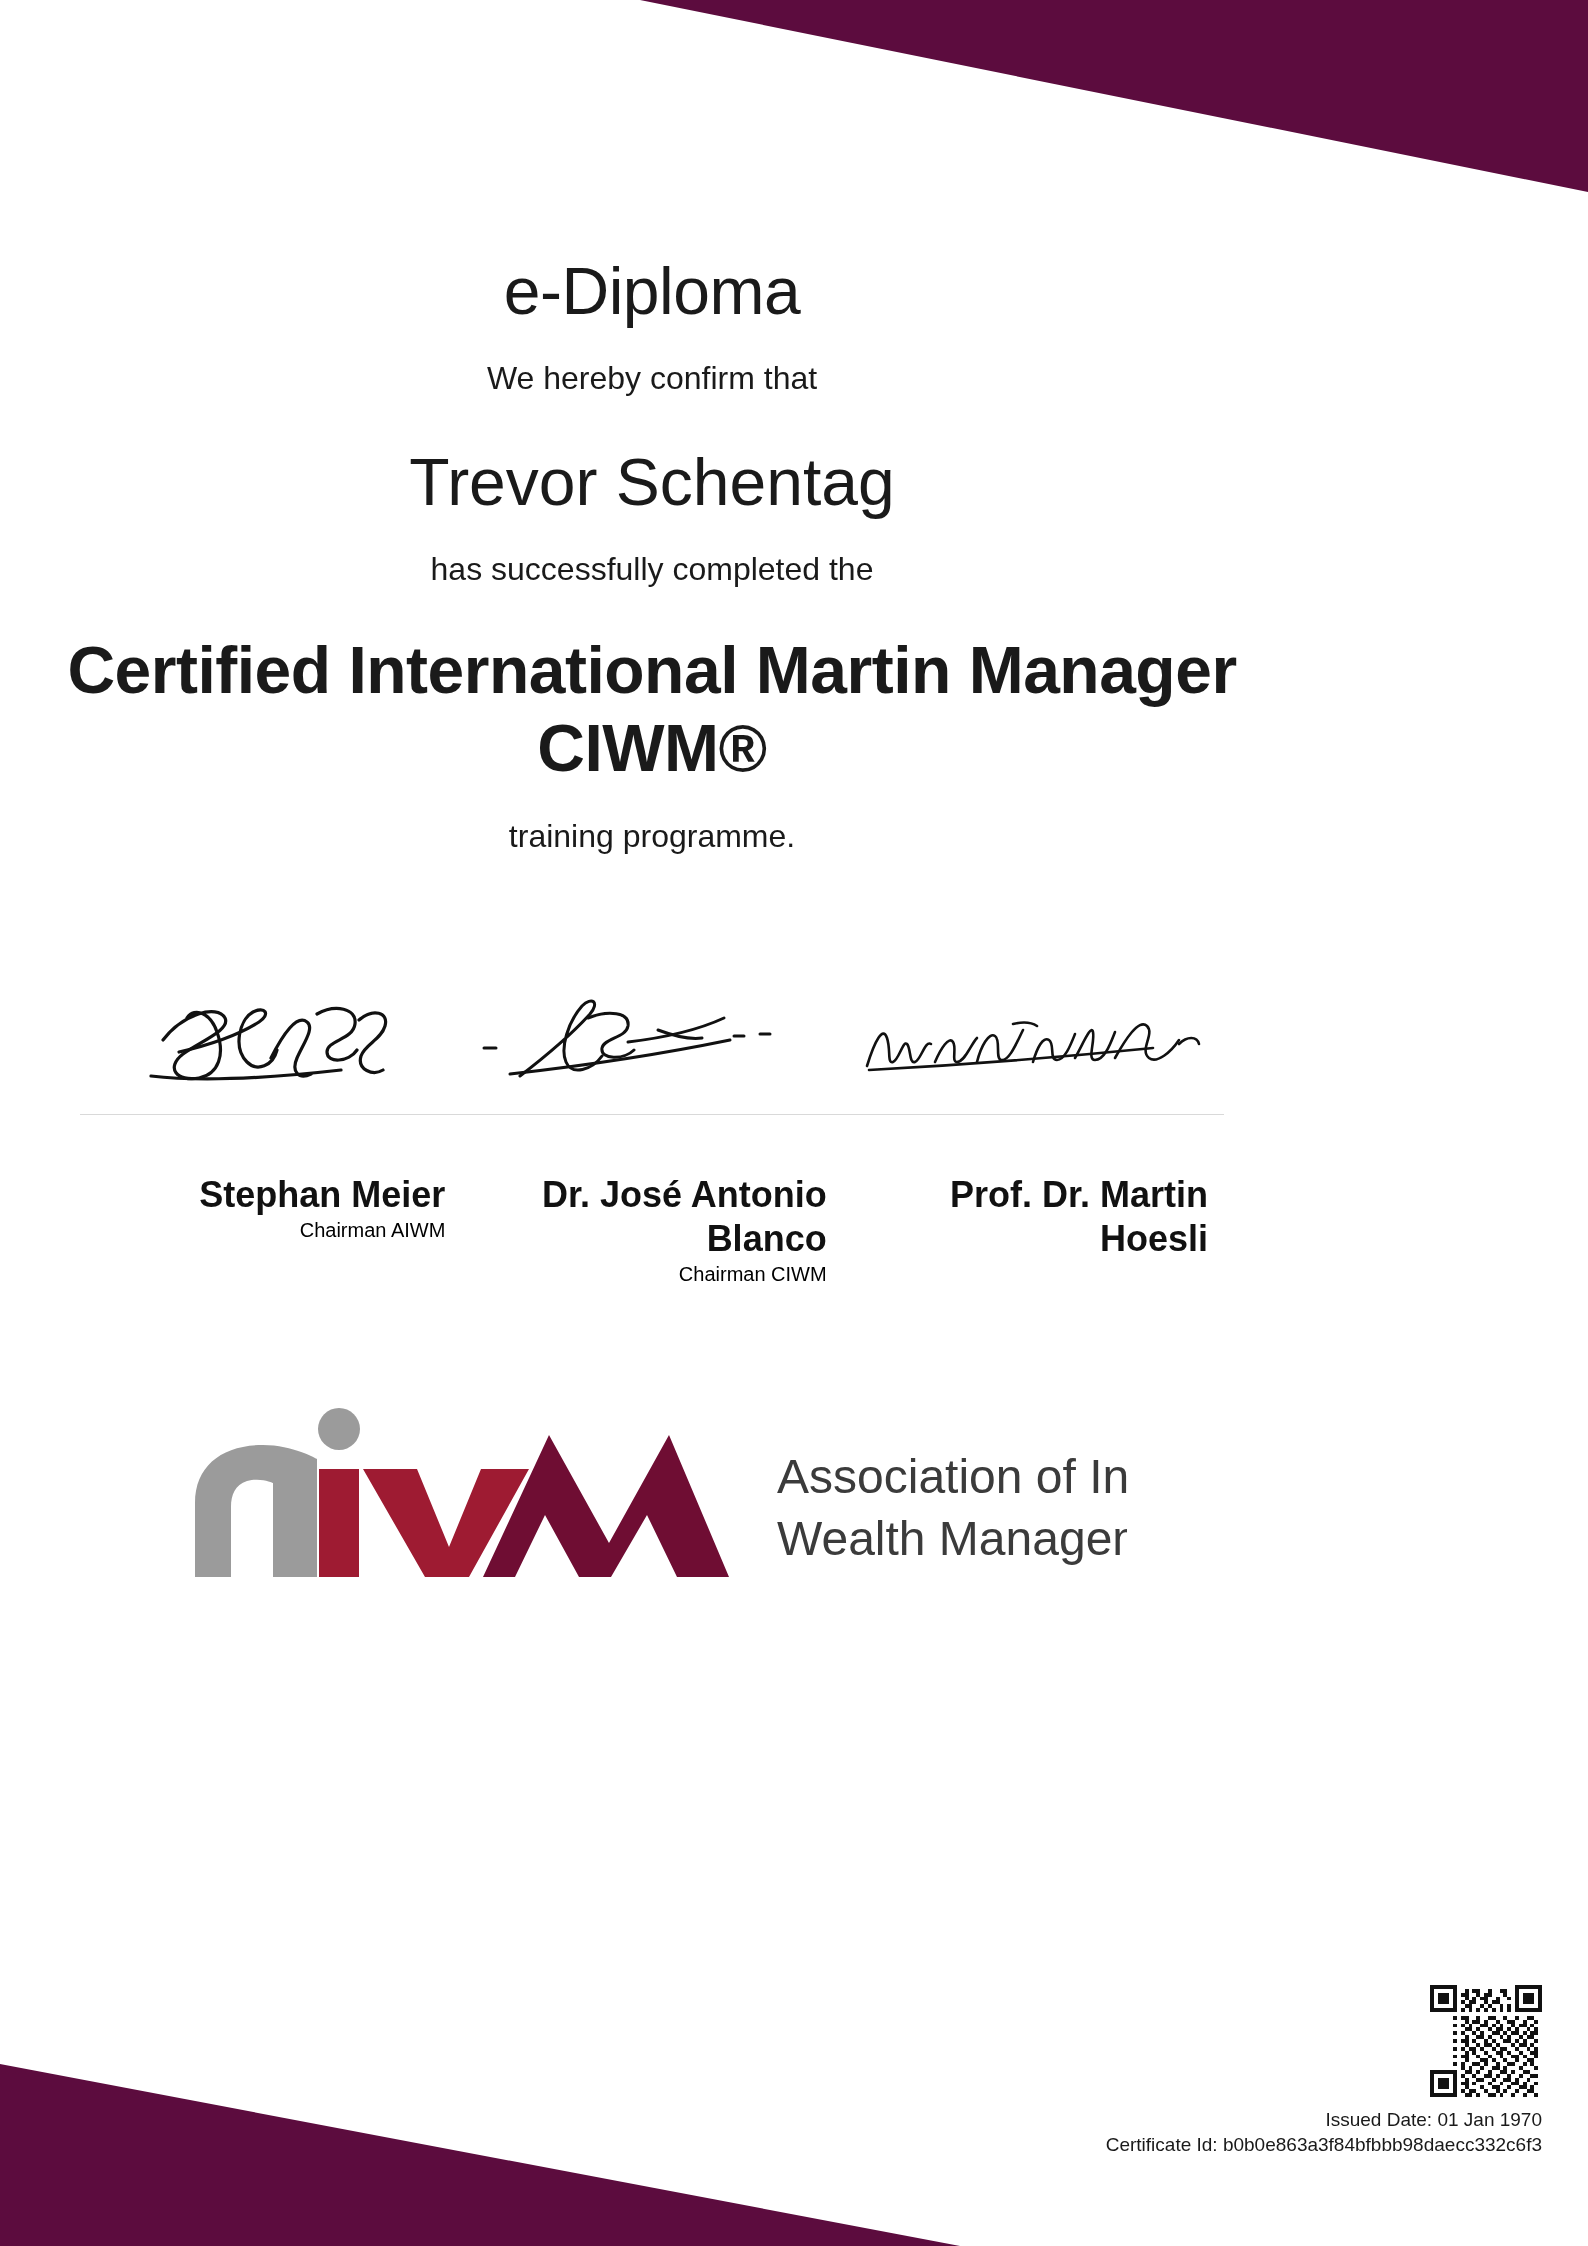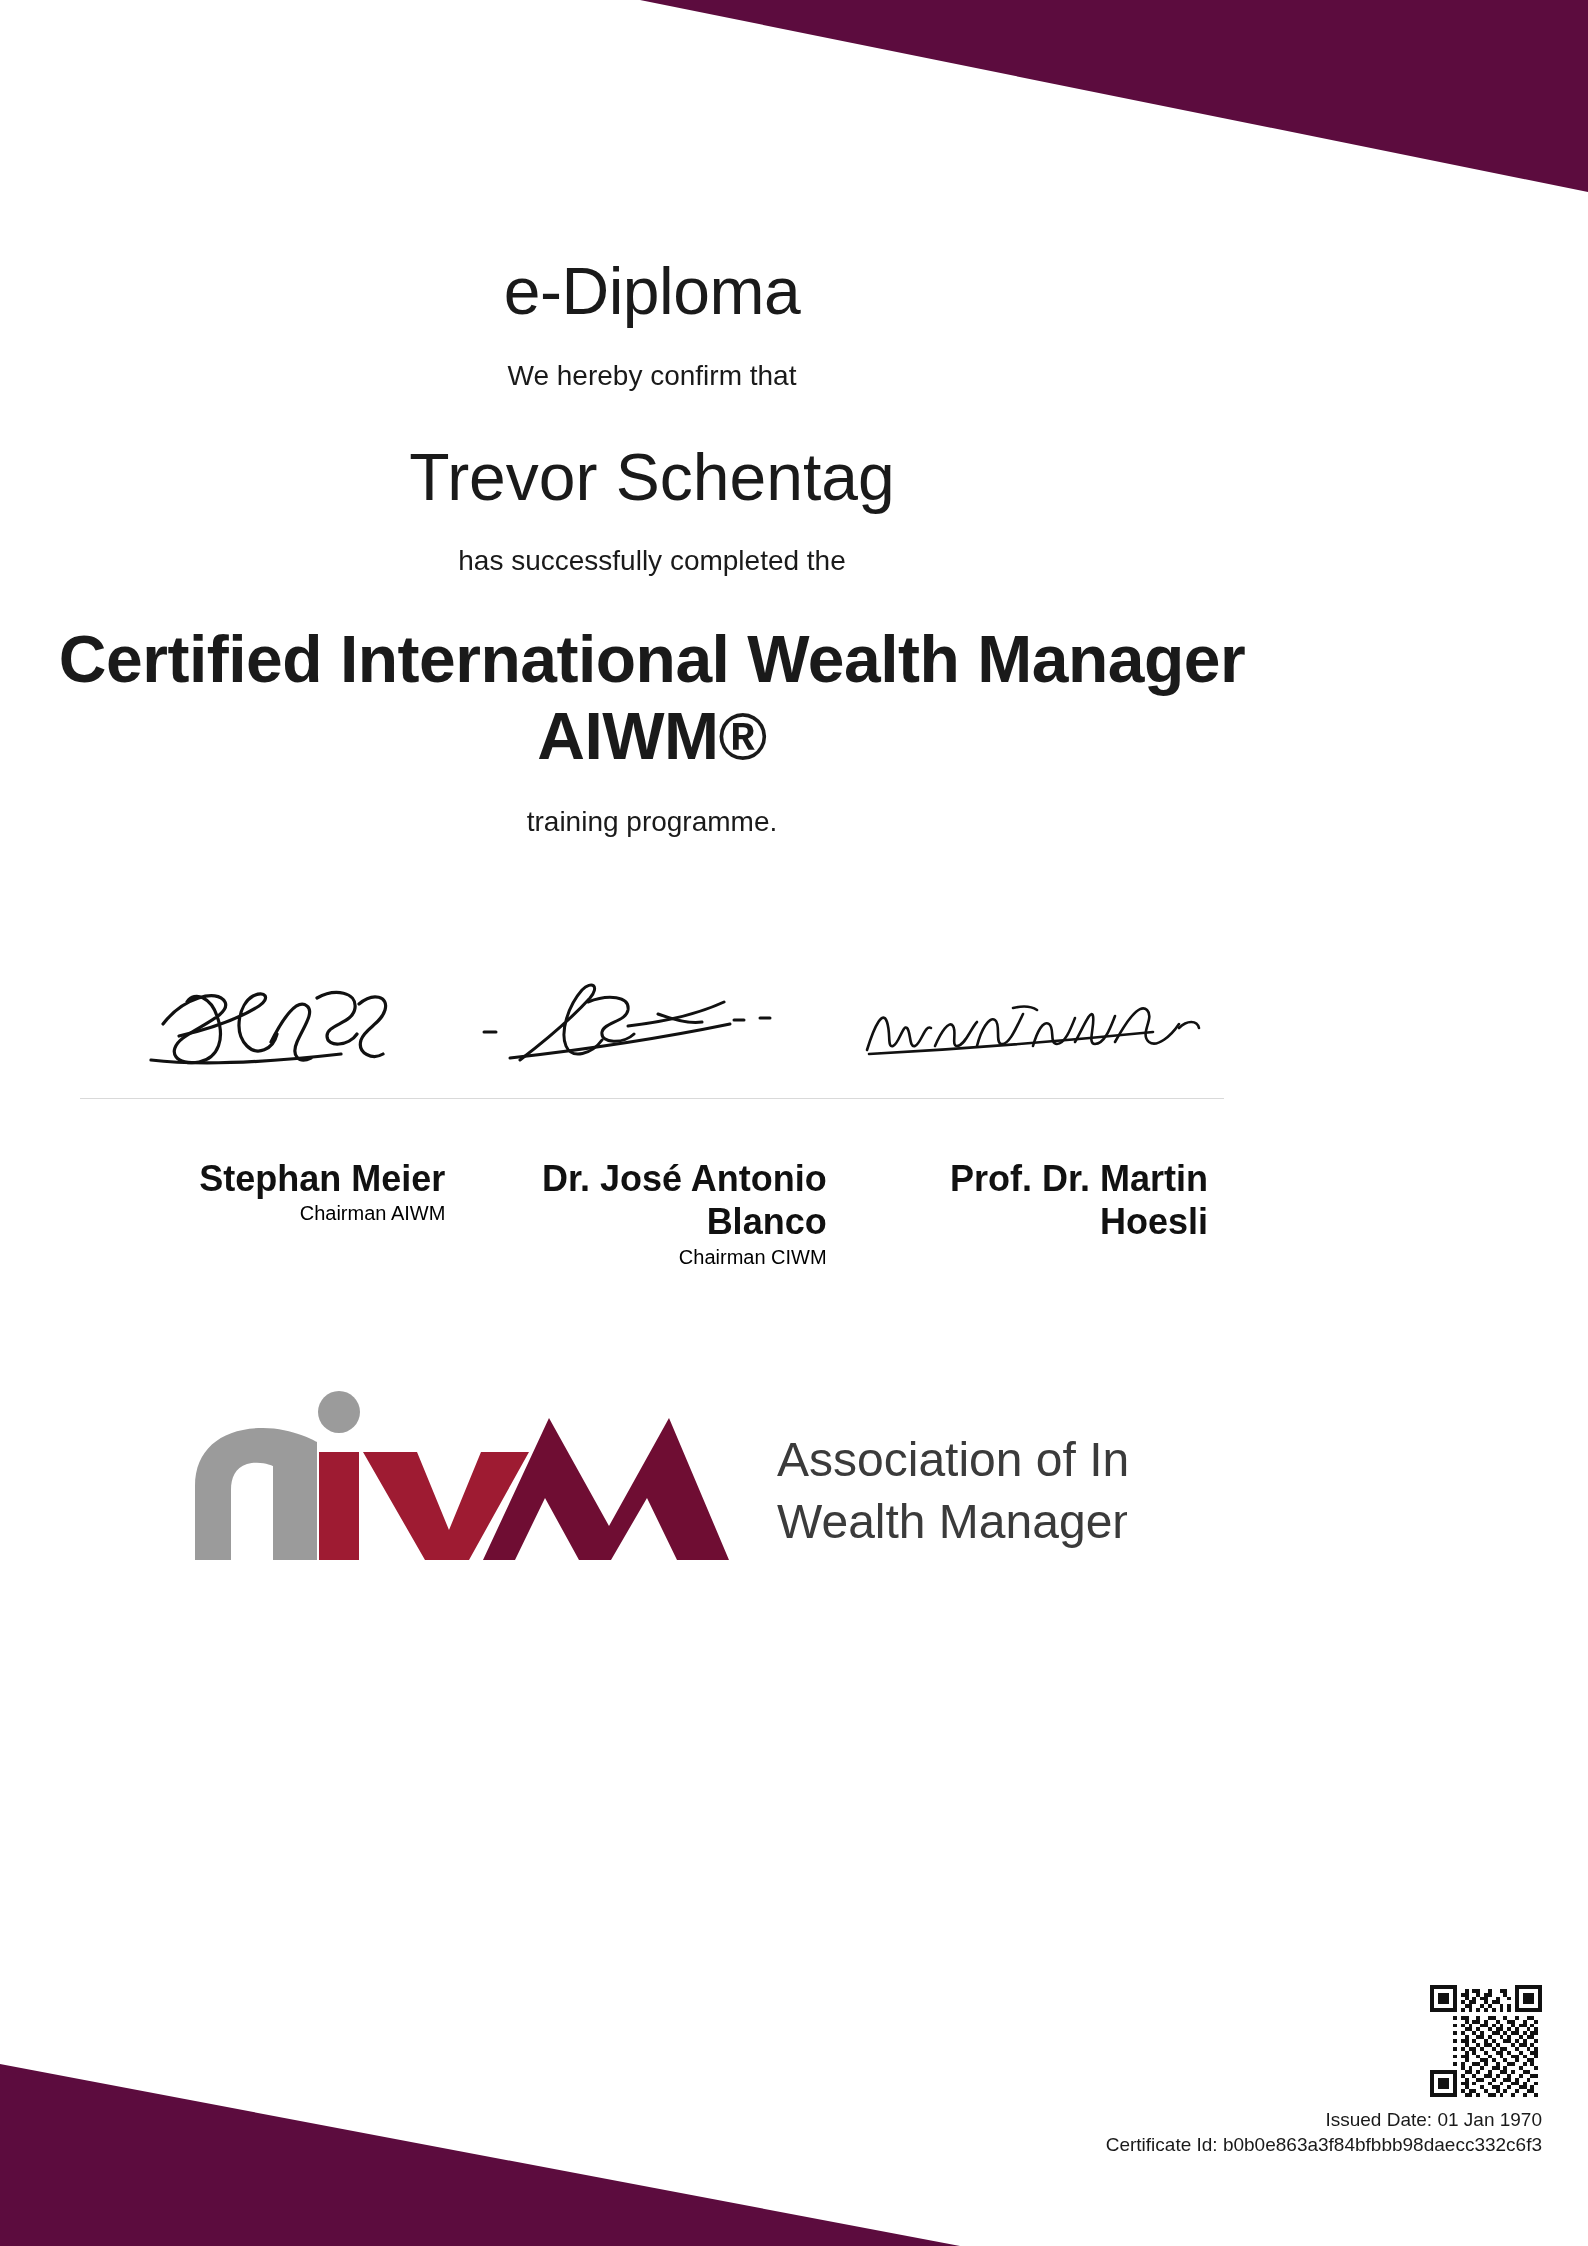--- a/index.html
+++ b/index.html
@@ -48,21 +48,21 @@
   .title {
     text-align: center;
     font-size: 66px;
     font-weight: 400;
     letter-spacing: -0.5px;
     line-height: 1.1;
     margin: 0 0 28px 0;
   }
   .subtle-line {
     text-align: center;
-    font-size: 28px;
+    font-size: 32px;
     font-weight: 400;
     margin: 0;
     line-height: 1.4;
   }
   .recipient {
     text-align: center;
     font-size: 66px;
     font-weight: 400;
     margin: 46px 0 28px 0;
     line-height: 1.1;
@@ -166,21 +166,21 @@
   <div class="content">
 
     <h1 class="title">e-Diploma</h1>
 
     <p class="subtle-line">We hereby confirm that</p>
 
     <div class="recipient">Trevor Schentag</div>
 
     <p class="subtle-line">has successfully completed the</p>
 
-    <div class="programme">Certified International Wealth Manager AIWM®</div>
+    <div class="programme">Certified International Martin Manager CIWM®</div>
 
     <p class="subtle-line">training programme.</p>
 
     <div class="sig-row">
 
       <div class="sig-col">
         <div class="sig-img">
           <svg width="300" height="120" viewBox="0 0 300 120" xmlns="http://www.w3.org/2000/svg">
             <g fill="none" stroke="#111111" stroke-width="3.2" stroke-linecap="round" stroke-linejoin="round">
               <path d="M42 62 C62 36, 96 26, 104 40 C110 52, 78 64, 62 76 C44 90, 56 104, 78 100 C98 96, 104 76, 96 54 C90 36, 74 28, 66 40"></path>

